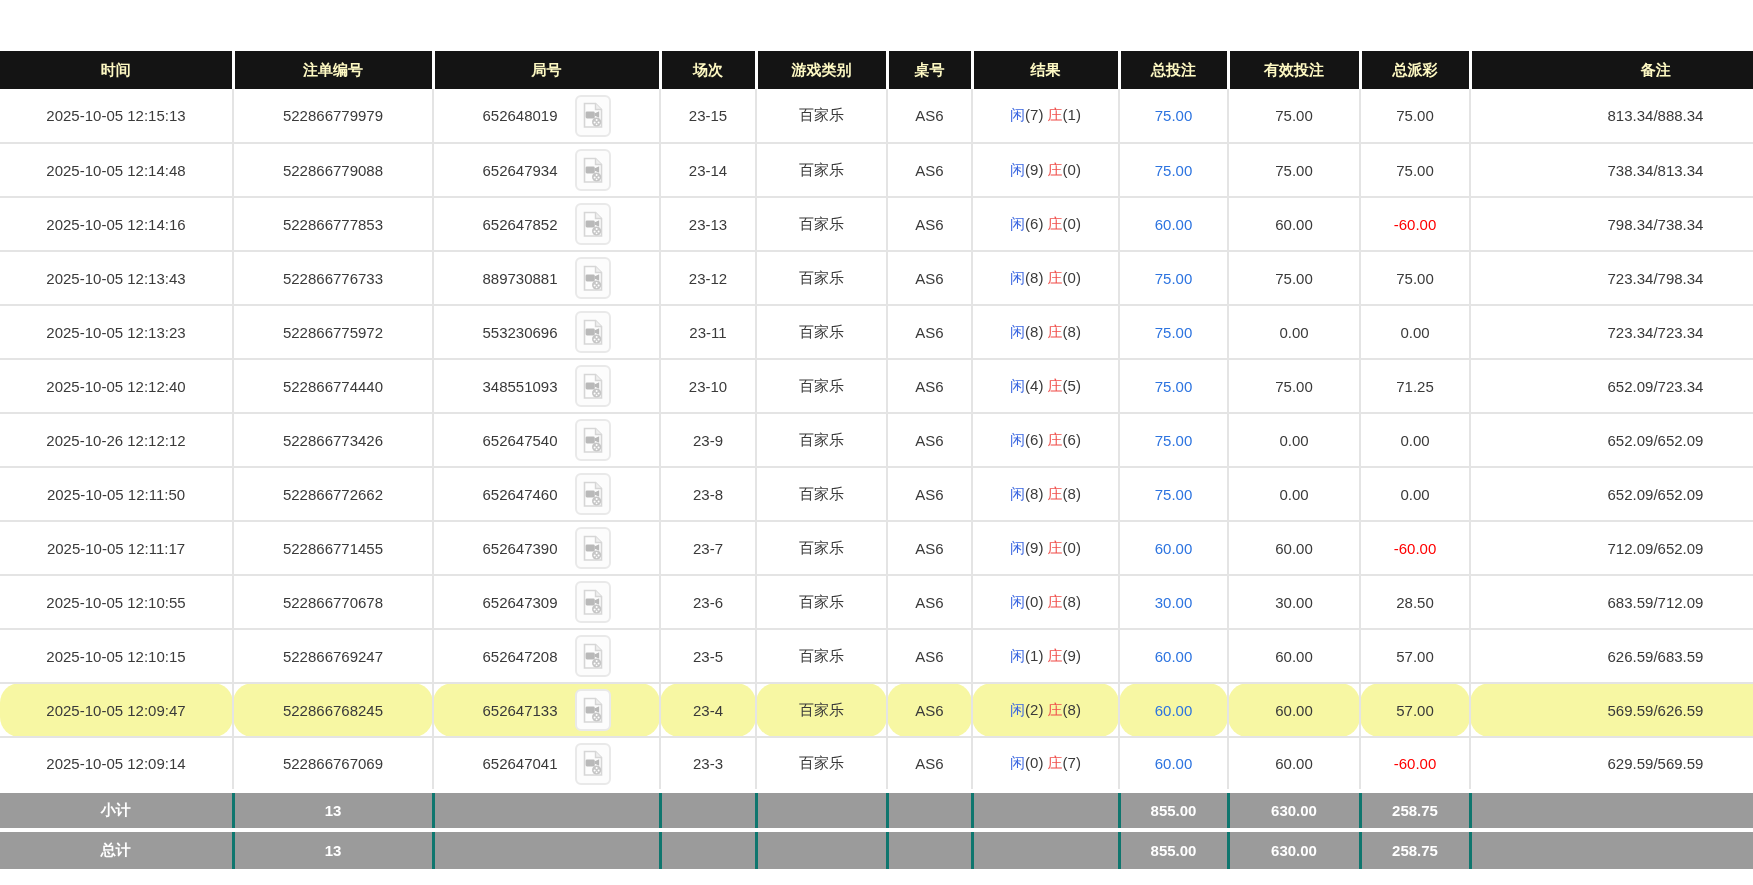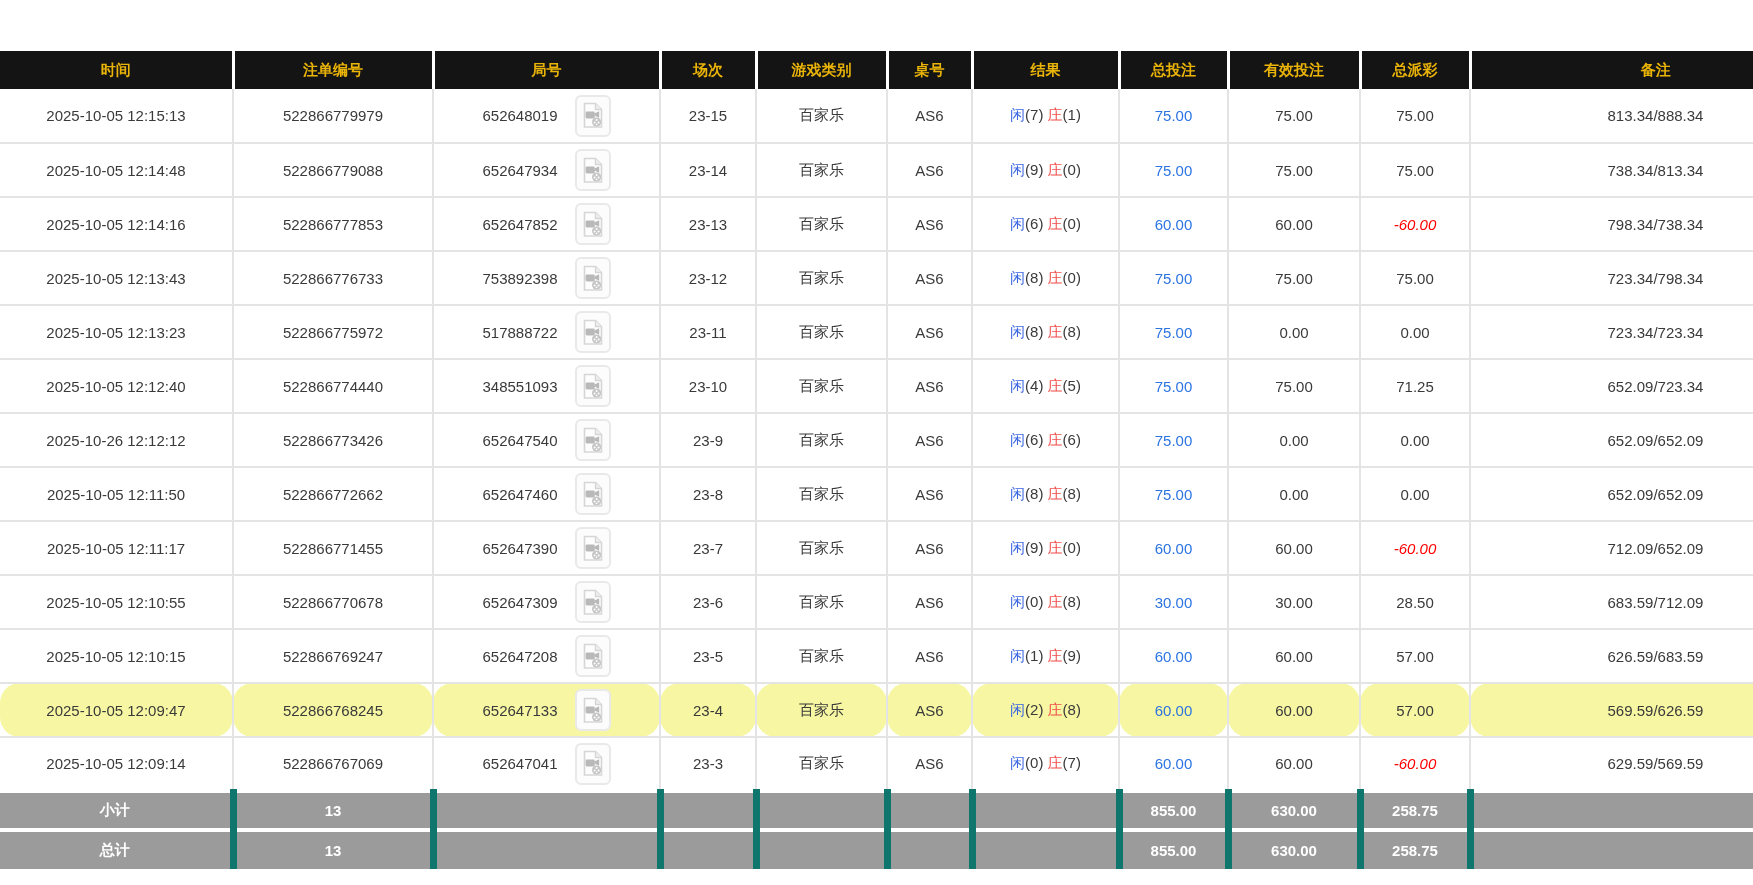--- a/index.html
+++ b/index.html
@@ -30,21 +30,21 @@
   col.c-game   { width: 131px; }
   col.c-table  { width: 85px; }
   col.c-result { width: 147px; }
   col.c-total  { width: 109px; }
   col.c-valid  { width: 132px; }
   col.c-payout { width: 110px; }
   col.c-remark { width: 370px; }
 
   thead th {
     background: var(--header_bg, #141414);
-    color: #eab308;
+    color: #fef9c3;
     font-weight: bold;
     height: 38px;
     text-align: center;
     vertical-align: middle;
     border-left: 3px solid #ffffff;
     font-size: 15px;
   }
   thead th:first-child { border-left: none; }
 
   tbody td {
@@ -72,31 +72,31 @@
     height: 42px;
     border: 2px solid #e9e9e9;
     border-radius: 6px;
     background: #fcfcfc;
     cursor: pointer;
     padding: 0;
   }
   .blue  { color: var(--bet_blue, #2d74e0); }
   .p-blue{ color: var(--player_blue, #3a66e0); }
   .b-red { color: var(--banker_red, #f0504c); }
-  .neg   { color: var(--neg_red, #ff0000); font-style: italic; }
+  .neg   { color: var(--neg_red, #ff0000); }
 
   tr.summary td {
     background: var(--summary_bg, #9b9b9b);
     color: #ffffff;
     font-weight: bold;
     height: 39px;
     text-align: center;
     vertical-align: middle;
     border-top: 4px solid #ffffff;
-    border-left: 7px solid #0f766e;
+    border-left: 3px solid #0f766e;
     border-bottom: none;
   }
   tr.summary td:first-child { border-left: none; }
 </style>
 </head>
 <body>
 
 <div class="viewport">
   <div class="top-spacer"></div>
   <table class="bet-table">
@@ -232,21 +232,21 @@
     <td><span class="blue">60.00</span></td>
     <td><span>60.00</span></td>
     <td><span class="neg">-60.00</span></td>
     <td><span>798.34/738.34</span></td>
   </tr>
         <tr>
     <td><span>2025-10-05 12:13:43</span></td>
     <td><span>522866776733</span></td>
     <td>
       <span class="round-cell-inner">
-        <span>753892398</span>
+        <span>889730881</span>
         <button class="video-btn">
           <span style="display:inline-flex;">
             <svg width="24" height="27" viewBox="0 0 24 27" aria-hidden="true">
               <path d="M3.5 1.5 h11 l6 6 v17.5 h-17 z" fill="#fdfdfd" stroke="#d6d6d6" stroke-width="1.6"></path>
               <path d="M14.5 1.5 v6 h6" fill="#efefef" stroke="#d6d6d6" stroke-width="1.4"></path>
               <rect x="4.6" y="9.5" width="9.2" height="7" rx="1.4" fill="#b9b9b9"></rect>
               <path d="M13.8 11.2 l4.4 -1.9 v6.4 l-4.4 -1.9 z" fill="#b9b9b9"></path>
               <circle cx="15.6" cy="20" r="4.6" fill="#c6c6c6"></circle>
               <circle cx="15.6" cy="17.9" r="1" fill="#fff"></circle>
               <circle cx="13.6" cy="20.6" r="1" fill="#fff"></circle>
@@ -267,21 +267,21 @@
     <td><span class="blue">75.00</span></td>
     <td><span>75.00</span></td>
     <td><span>75.00</span></td>
     <td><span>723.34/798.34</span></td>
   </tr>
         <tr>
     <td><span>2025-10-05 12:13:23</span></td>
     <td><span>522866775972</span></td>
     <td>
       <span class="round-cell-inner">
-        <span>517888722</span>
+        <span>553230696</span>
         <button class="video-btn">
           <span style="display:inline-flex;">
             <svg width="24" height="27" viewBox="0 0 24 27" aria-hidden="true">
               <path d="M3.5 1.5 h11 l6 6 v17.5 h-17 z" fill="#fdfdfd" stroke="#d6d6d6" stroke-width="1.6"></path>
               <path d="M14.5 1.5 v6 h6" fill="#efefef" stroke="#d6d6d6" stroke-width="1.4"></path>
               <rect x="4.6" y="9.5" width="9.2" height="7" rx="1.4" fill="#b9b9b9"></rect>
               <path d="M13.8 11.2 l4.4 -1.9 v6.4 l-4.4 -1.9 z" fill="#b9b9b9"></path>
               <circle cx="15.6" cy="20" r="4.6" fill="#c6c6c6"></circle>
               <circle cx="15.6" cy="17.9" r="1" fill="#fff"></circle>
               <circle cx="13.6" cy="20.6" r="1" fill="#fff"></circle>

